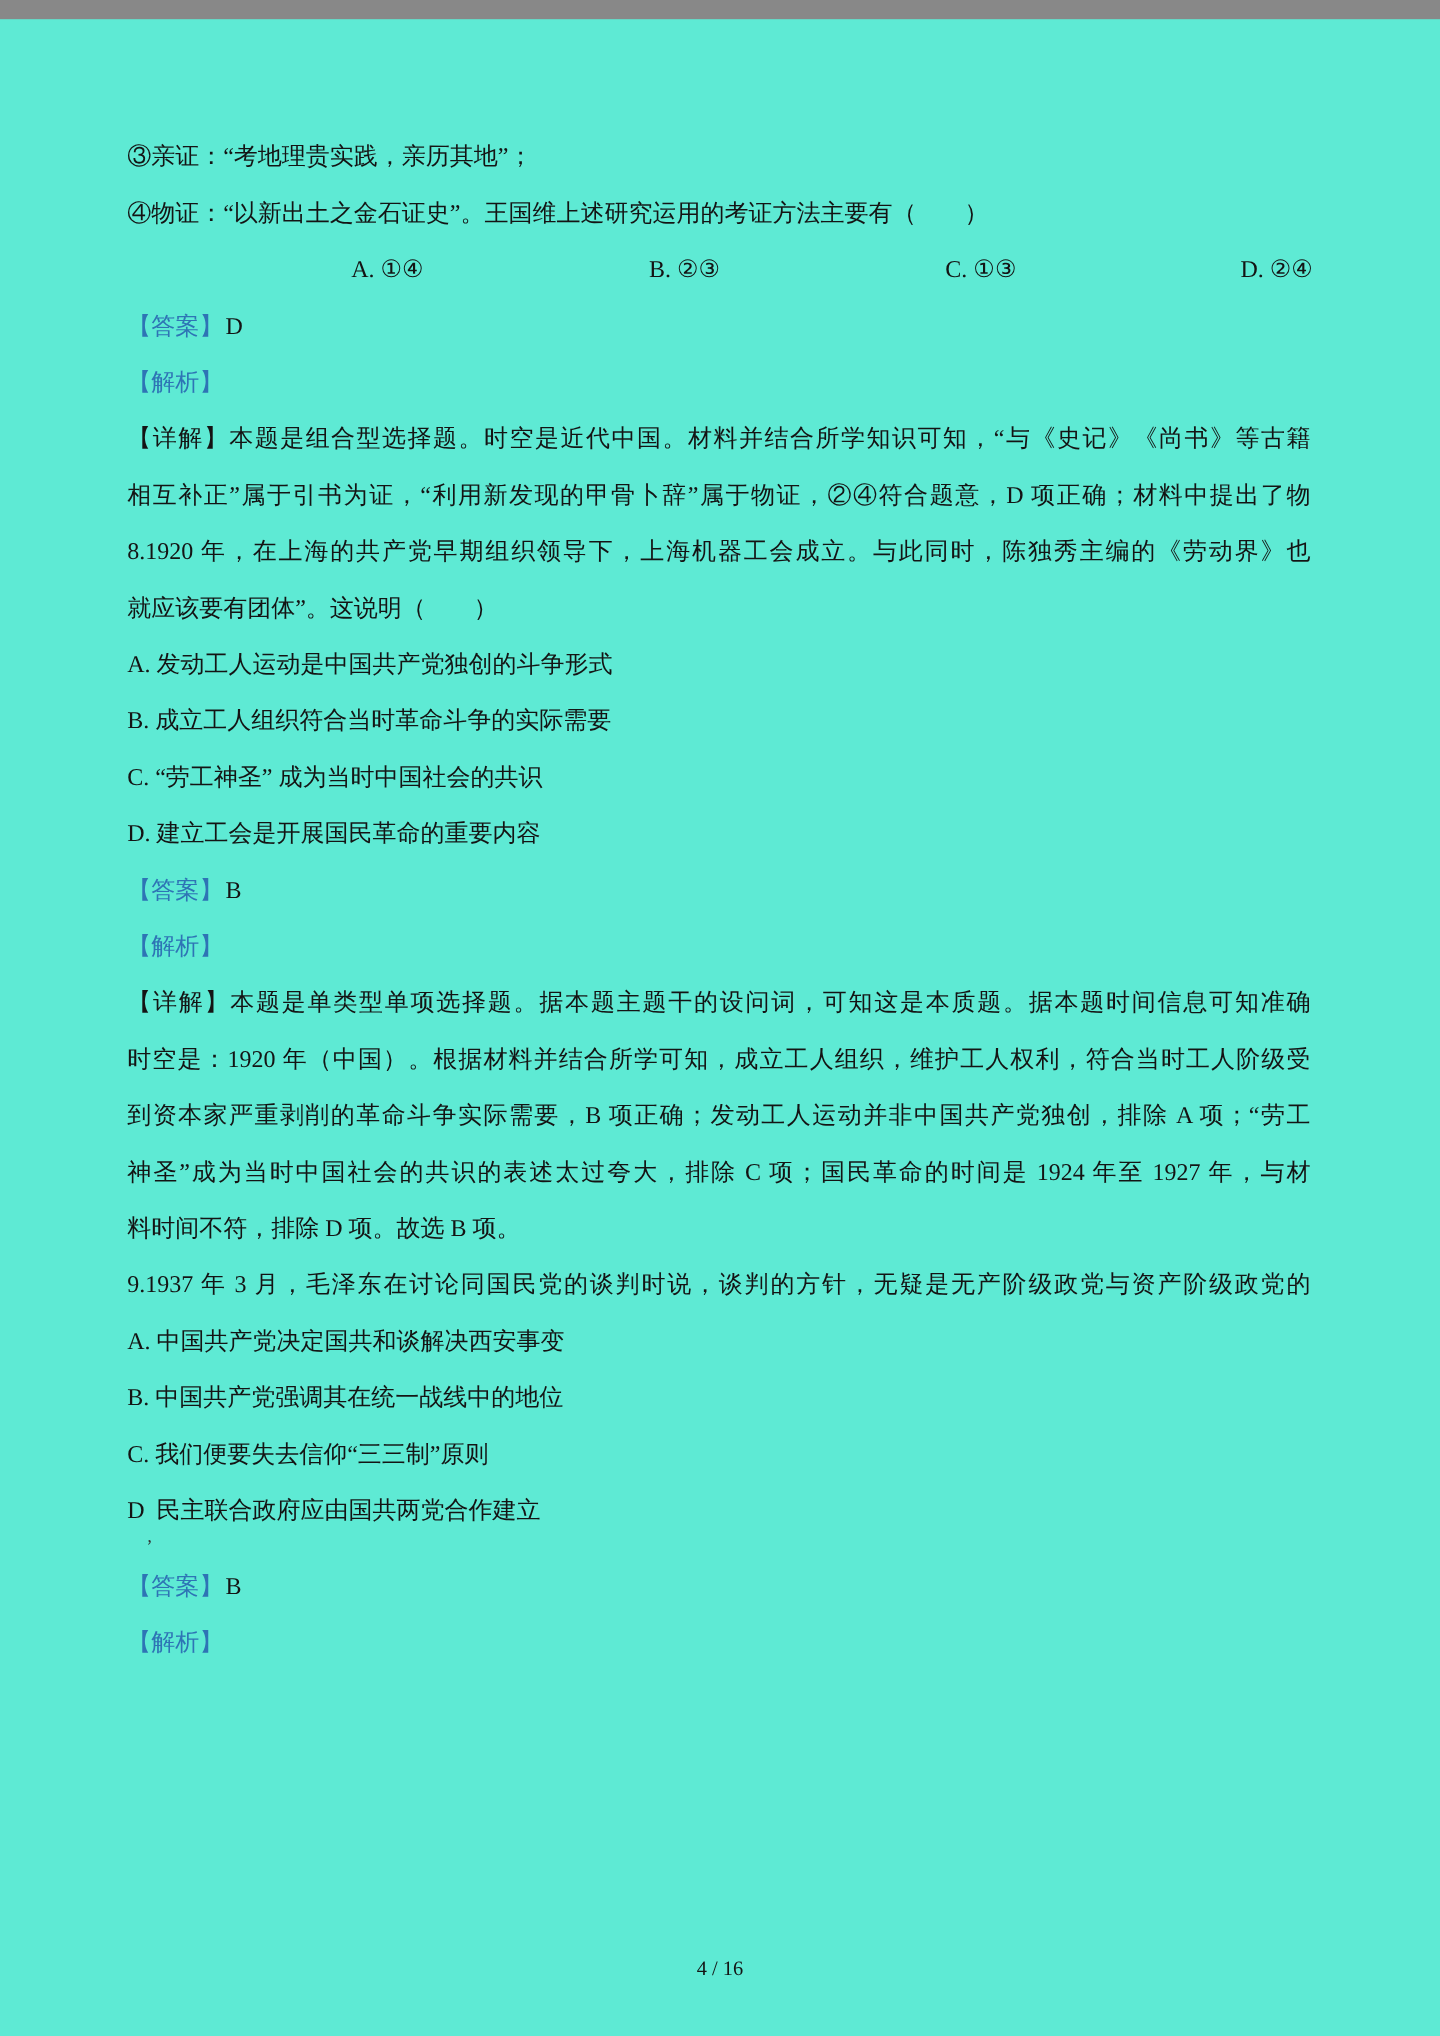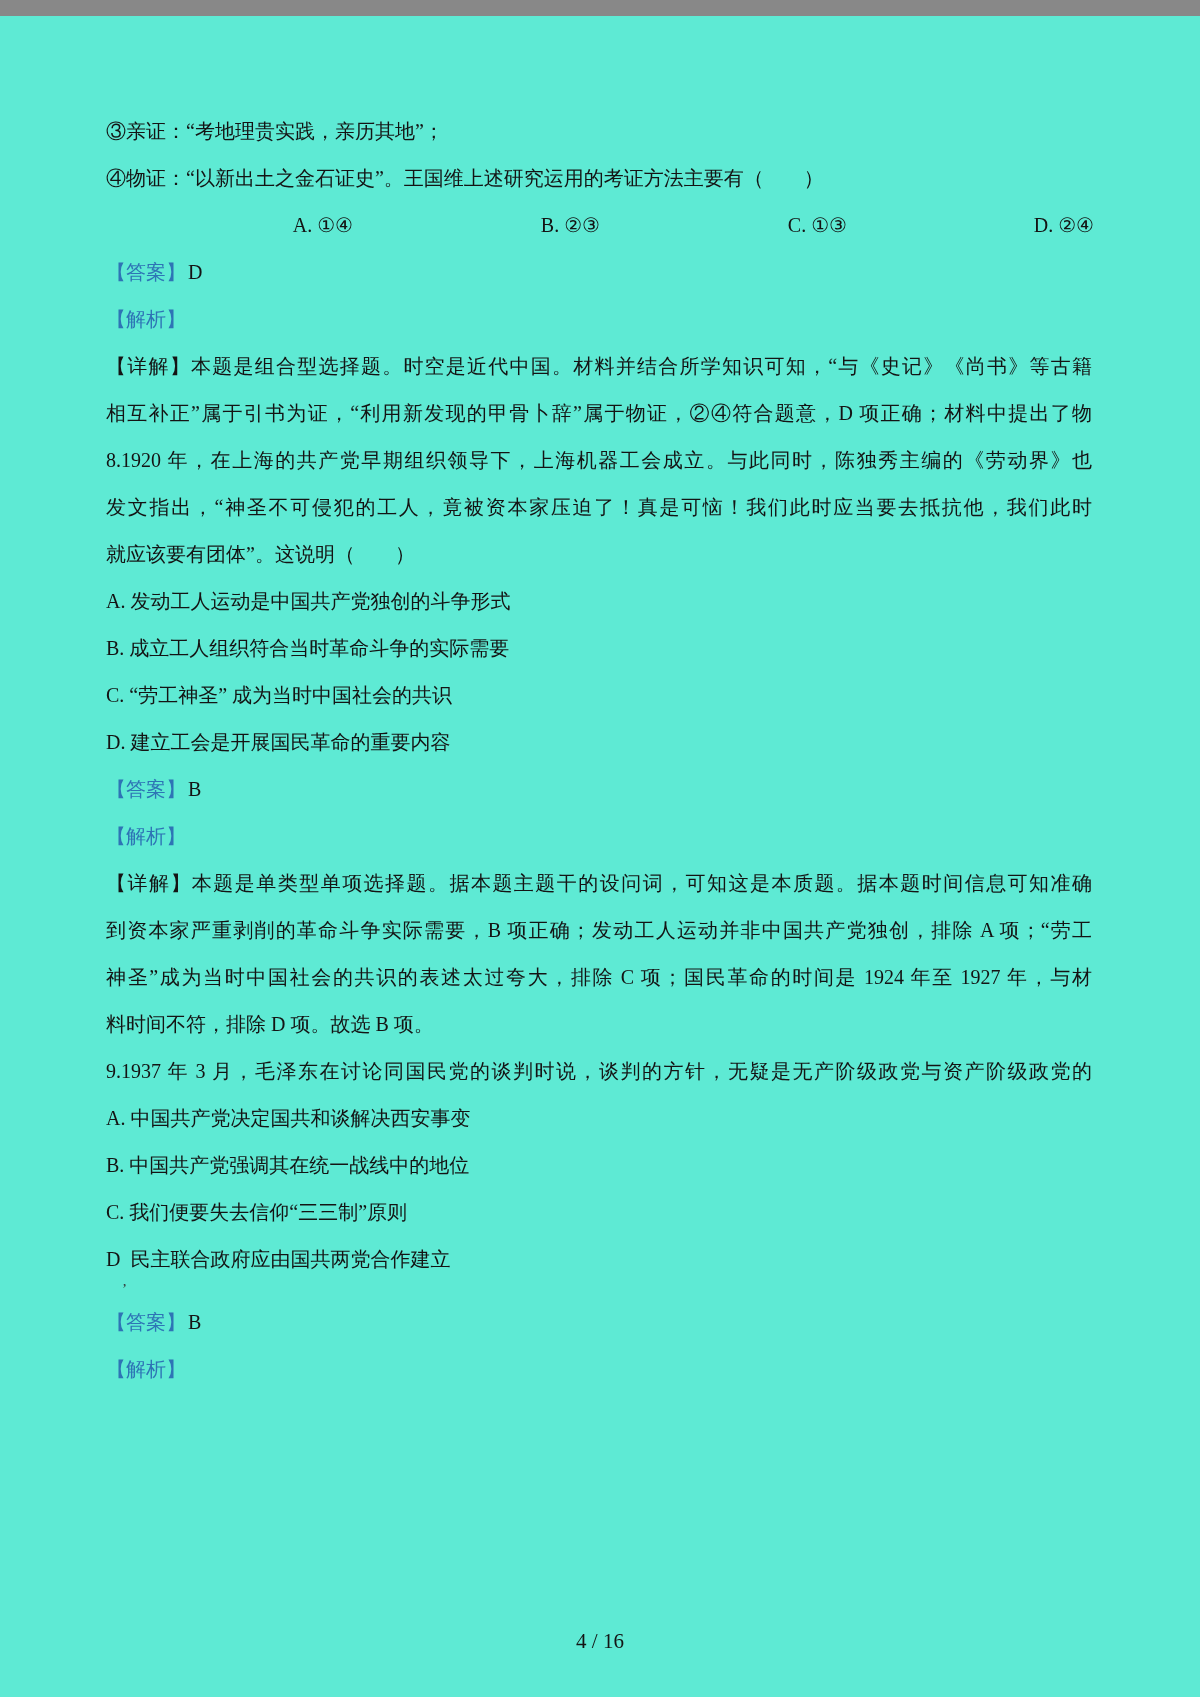--- a/index.html
+++ b/index.html
@@ -36,21 +36,21 @@
     height:16px; line-height:12px;
     font-size:15px;
     padding-left:16px;
     color:#333;
   }
   .footer {
     position:absolute;
     left:0; top:1611px;
     width:100%;
     text-align:center;
-    font-size:21px;
+    font-size:17px;
     line-height:28px;
     color:#141414;
   }
 </style>
 </head>
 <body>
 
 <div class="page">
   <div class="content">
 
@@ -65,33 +65,33 @@
     <div class="line">
       <span class="blue">【答案】</span><span class="ansval">D</span>
     </div>
     <div class="line">
       <span class="blue">【解析】</span>
     </div>
     <div class="line jfull">【详解】本题是组合型选择题。时空是近代中国。材料并结合所学知识可知，“与《史记》《尚书》等古籍</div>
     <div class="line jfull">相互补正”属于引书为证，“利用新发现的甲骨卜辞”属于物证，②④符合题意，D 项正确；材料中提出了物</div>
 
     <div class="line jfull">8.1920 年，在上海的共产党早期组织领导下，上海机器工会成立。与此同时，陈独秀主编的《劳动界》也</div>
-    <div class="line jfull">发文指出，“神圣不可侵犯的工人，竟被资本家压迫了！真是可恼！我们此时应当要去抵抗他，我们此时</div>
     <div class="line">就应该要有团体”。这说明（　　）</div>
     <div class="line">A. 发动工人运动是中国共产党独创的斗争形式</div>
     <div class="line">B. 成立工人组织符合当时革命斗争的实际需要</div>
     <div class="line">C. “劳工神圣” 成为当时中国社会的共识</div>
     <div class="line">D. 建立工会是开展国民革命的重要内容</div>
     <div class="line">
       <span class="blue">【答案】</span><span class="ansval">B</span>
     </div>
     <div class="line">
       <span class="blue">【解析】</span>
     </div>
     <div class="line jfull">【详解】本题是单类型单项选择题。据本题主题干的设问词，可知这是本质题。据本题时间信息可知准确</div>
+    <div class="line jfull">时空是：1920 年（中国）。根据材料并结合所学可知，成立工人组织，维护工人权利，符合当时工人阶级受</div>
     <div class="line jfull">到资本家严重剥削的革命斗争实际需要，B 项正确；发动工人运动并非中国共产党独创，排除 A 项；“劳工</div>
     <div class="line jfull">神圣”成为当时中国社会的共识的表述太过夸大，排除 C 项；国民革命的时间是 1924 年至 1927 年，与材</div>
     <div class="line">料时间不符，排除 D 项。故选 B 项。</div>
 
     <div class="line jfull">9.1937 年 3 月，毛泽东在讨论同国民党的谈判时说，谈判的方针，无疑是无产阶级政党与资产阶级政党的</div>
     <div class="line">A. 中国共产党决定国共和谈解决西安事变</div>
     <div class="line">B. 中国共产党强调其在统一战线中的地位</div>
     <div class="line">C. 我们便要失去信仰“三三制”原则</div>
     <div class="line">D&nbsp;&nbsp;民主联合政府应由国共两党合作建立</div>
     <div class="mark-row">’</div>

